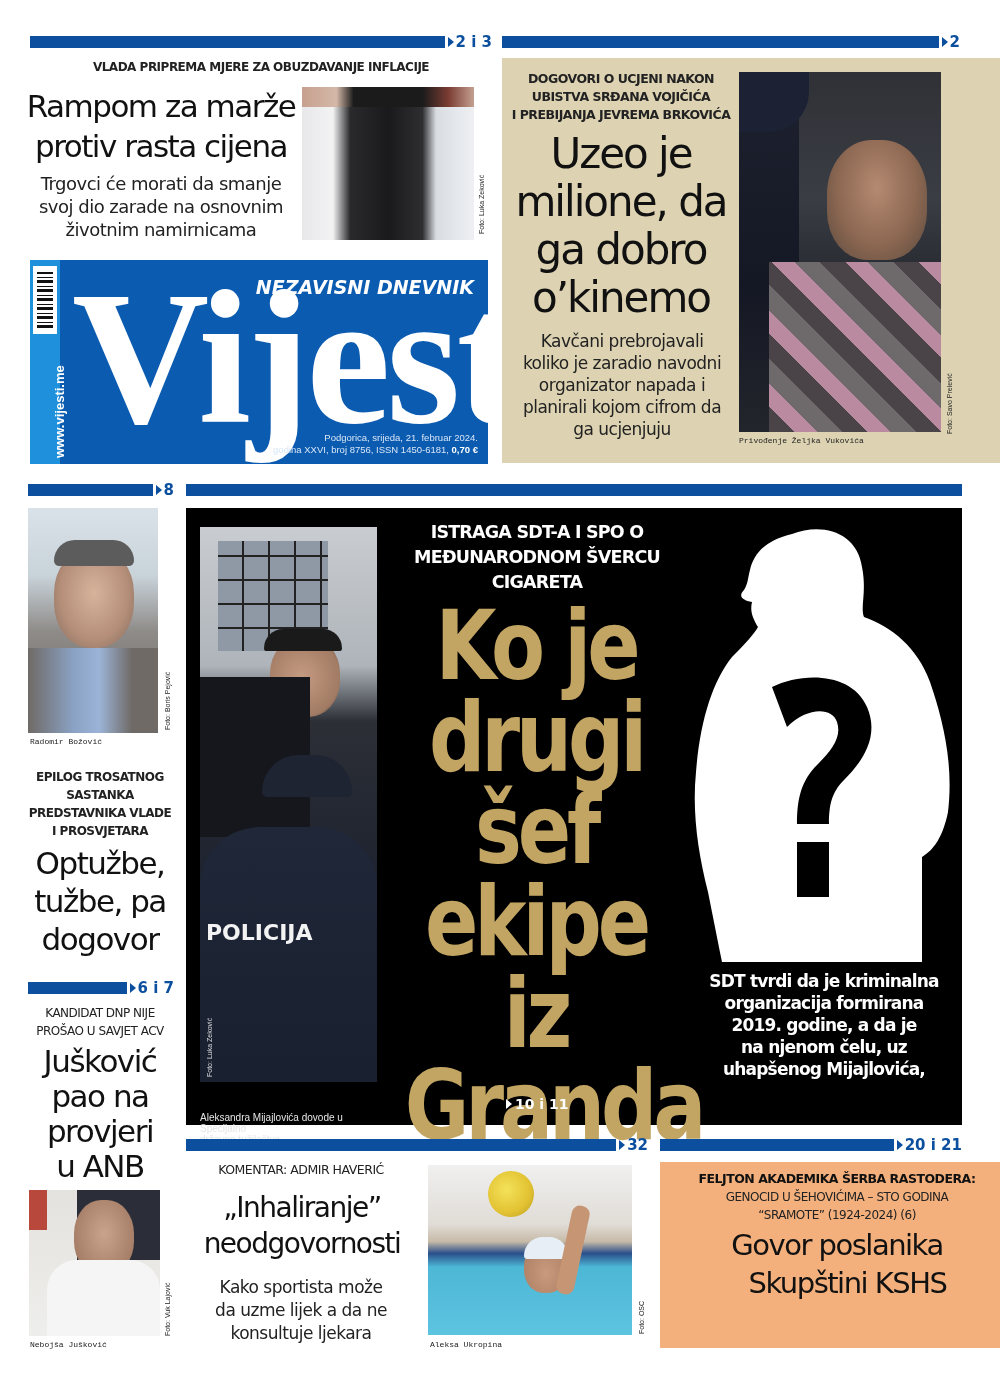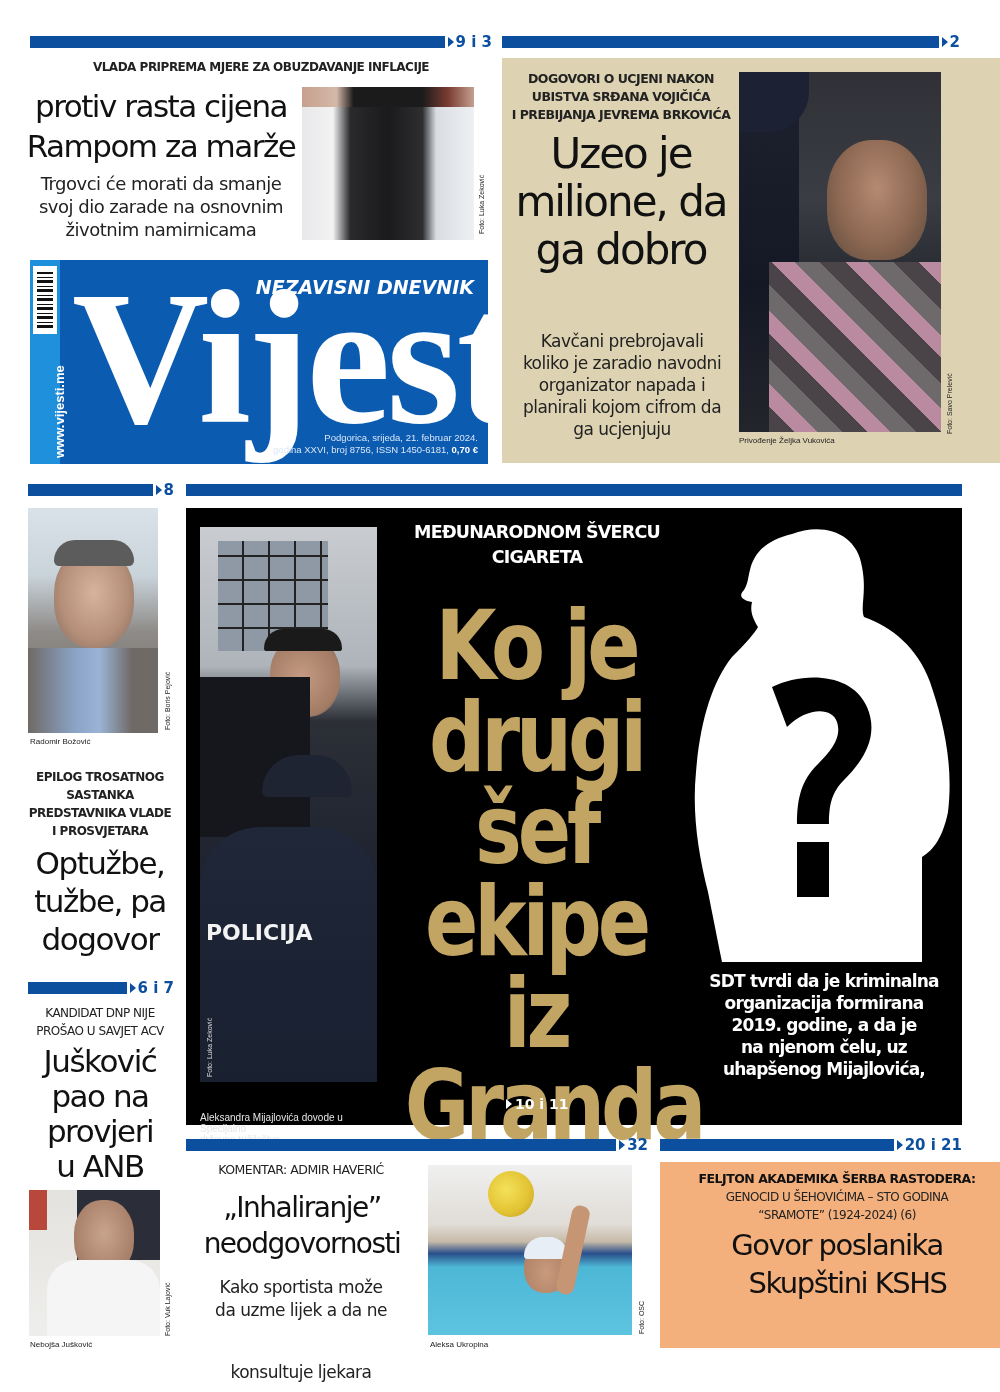--- a/index.html
+++ b/index.html
@@ -9,21 +9,21 @@
 
   
   .sbar { position: absolute; display: flex; align-items: center; height: 14px; }
   .sbar .line { flex: 1; height: 12px; background: #0b4f9e; }
   .sbar .ref { font-family: "DejaVu Sans", sans-serif; font-weight: bold; color: #0b4f9e; font-size: 15px; line-height: 14px; margin-left: 3px; white-space: nowrap; display: flex; align-items: center; }
   .sbar .ref .tri { display: inline-block; width: 0; height: 0; border-top: 5px solid transparent; border-bottom: 5px solid transparent; border-left: 6px solid #0b4f9e; margin-right: 2px; }
 
   .kicker { font-family: "DejaVu Sans", sans-serif; font-weight: bold; text-transform: uppercase; text-align: center; color: #222; letter-spacing: -0.5px; }
   .headline { font-family: "DejaVu Sans", sans-serif; font-weight: bold; text-align: center; color: #111; letter-spacing: -1px; }
   .deck { font-family: "DejaVu Sans", sans-serif; text-align: center; color: #222; letter-spacing: -0.5px; }
-  .caption { font-family: Liberation Sans, sans-serif; font-size: 8px; color: #222; }
+  .caption { font-family: Liberation Mono, monospace; font-size: 8px; color: #222; }
   .credit { position: absolute; font-family: "Liberation Sans", sans-serif; font-size: 7px; color: #222; transform: rotate(-90deg); transform-origin: left top; white-space: nowrap; }
 
   .photo { position: absolute; overflow: hidden; }
 
   
   .masthead { position: absolute; left: 30px; top: 260px; width: 458px; height: 204px; background: #0b5bb0; }
   .mast-strip { position: absolute; left: 0; top: 0; width: 30px; height: 204px; background: #1e90dc; }
   .mast-url { position: absolute; left: 22px; top: 198px; transform: rotate(-90deg); transform-origin: left top; color: #fff; font-weight: bold; font-size: 13px; white-space: nowrap; font-family: "Liberation Sans", sans-serif; }
   .mast-barcode { position: absolute; left: 3px; top: 6px; width: 24px; height: 68px; background: #fff; }
   .mast-title { position: absolute; left: 42px; top: -2px; font-family: "Liberation Serif", serif; font-weight: bold; font-size: 190px; line-height: 200px; color: #fff; letter-spacing: -4px; }
@@ -35,27 +35,27 @@
   .mainbox { position: absolute; left: 186px; top: 508px; width: 776px; height: 617px; background: #000; }
   .gold { color: #c2a562; font-family: "DejaVu Sans", sans-serif; font-weight: bold; text-align: center; letter-spacing: -5px; font-size: 96px; line-height: 96px; transform: scaleX(0.82); transform-origin: center top; }
 </style>
 </head>
 <body>
 
 <div class="sbar" style="left:30px; top:35px; width:462px;">
   <div class="line"></div>
   <div class="ref">
       <span class="tri"></span>
-      <span>9 i 3</span>
+      <span>2 i 3</span>
     </div>
 </div>
 <div class="kicker abs" style="left:30px; top:60px; width:462px; font-size:12px;">VLADA PRIPREMA MJERE ZA OBUZDAVANJE INFLACIJE</div>
 <div class="abs" style="left:22px; top:86px; width:278px;">
+  <div class="headline" style="font-size:31px; line-height:40px; letter-spacing:-1.5px; font-weight:normal;">Rampom za marže</div>
   <div class="headline" style="font-size:31px; line-height:40px; letter-spacing:-1.5px; font-weight:normal;">protiv rasta cijena</div>
-  <div class="headline" style="font-size:31px; line-height:40px; letter-spacing:-1.5px; font-weight:normal;">Rampom za marže</div>
 </div>
 <div class="abs" style="left:22px; top:172px; width:278px;">
   <div class="deck" style="font-size:18px; line-height:23px;">Trgovci će morati da smanje</div>
   <div class="deck" style="font-size:18px; line-height:23px;">svoj dio zarade na osnovnim</div>
   <div class="deck" style="font-size:18px; line-height:23px;">životnim namirnicama</div>
 </div>
 <div class="photo" style="left:302px; top:87px; width:172px; height:153px; background: linear-gradient(90deg, #e8e8ea 0%, #f2f2f3 18%, #2a2a2c 28%, #1a1a1c 50%, #2e2e30 70%, #d9dde2 78%, #eef0f3 100%);">
   <div class="abs" style="left:0; top:0; width:172px; height:20px; background: linear-gradient(90deg, #c7a08f, #d4b8a8 20%, #1b1b1b 30%, #1b1b1b 70%, #7a3c33 85%, #c4a090);"></div>
 </div>
 <div class="credit" style="left:478px; top:234px;">Foto: Luka Zeković</div>
@@ -85,20 +85,21 @@
 <div class="abs" style="left:502px; top:58px; width:512px; height:405px; background:#ddd3b2;">
   <div class="abs" style="left:4px; top:12px; width:230px;">
     <div class="kicker" style="font-size:12.5px; line-height:18px;">DOGOVORI O UCJENI NAKON</div>
     <div class="kicker" style="font-size:12.5px; line-height:18px;">UBISTVA SRĐANA VOJIČIĆA</div>
     <div class="kicker" style="font-size:12.5px; line-height:18px;">I PREBIJANJA JEVREMA BRKOVIĆA</div>
   </div>
   <div class="abs" style="left:0px; top:72px; width:238px;">
     <div class="headline" style="font-size:42px; line-height:48px; font-weight:normal; letter-spacing:-2px;">Uzeo je</div>
     <div class="headline" style="font-size:42px; line-height:48px; font-weight:normal; letter-spacing:-2px;">milione, da</div>
     <div class="headline" style="font-size:42px; line-height:48px; font-weight:normal; letter-spacing:-2px;">ga dobro</div>
+    <div class="headline" style="font-size:42px; line-height:48px; font-weight:normal; letter-spacing:-2px;">o’kinemo</div>
   </div>
   <div class="abs" style="left:2px; top:272px; width:236px;">
     <div class="deck" style="font-size:17px; line-height:22px;">Kavčani prebrojavali</div>
     <div class="deck" style="font-size:17px; line-height:22px;">koliko je zaradio navodni</div>
     <div class="deck" style="font-size:17px; line-height:22px;">organizator napada i</div>
     <div class="deck" style="font-size:17px; line-height:22px;">planirali kojom cifrom da</div>
     <div class="deck" style="font-size:17px; line-height:22px;">ga ucjenjuju</div>
   </div>
   <div class="photo" style="left:237px; top:14px; width:202px; height:360px; background: linear-gradient(180deg, #2f3137 0%, #3b3d44 35%, #2a2c33 55%, #33343a 100%);">
     <div class="abs" style="left:0; top:0; width:60px; height:360px; background: linear-gradient(180deg, #1e2230, #141824 60%, #23252c);"></div>
@@ -176,20 +177,21 @@
     <div class="abs" style="left:0px; top:300px; width:177px; height:255px; background: linear-gradient(180deg, #1f2738 0%, #192030 100%); border-radius: 60px 60px 0 0;"></div>
     <div class="abs" style="left:6px; top:393px; font-family: 'DejaVu Sans', sans-serif; font-weight: bold; font-size: 22px; color:#f3f3f3; letter-spacing:0px;">POLICIJA</div>
     <div class="credit" style="left:6px; top:550px; color:#ddd;">Foto: Luka Zeković</div>
   </div>
   <div class="abs" style="left:14px; top:580px; width:180px; color:#e6e6e6; font-size:10px; line-height:11px; font-family: 'Liberation Sans', sans-serif; margin-top: 24px;">
     <div>Aleksandra Mijajlovića dovode u Specijalno</div>
     <div>državno tužilaštvo</div>
   </div>
 
   <div class="abs" style="left:196px; top:12px; width:310px;">
+    <div class="kicker" style="color:#fff; font-size:17.5px; line-height:25px; letter-spacing:-0.8px;">ISTRAGA SDT-A I SPO O</div>
     <div class="kicker" style="color:#fff; font-size:17.5px; line-height:25px; letter-spacing:-0.8px;">MEĐUNARODNOM ŠVERCU</div>
     <div class="kicker" style="color:#fff; font-size:17.5px; line-height:25px; letter-spacing:-0.8px;">CIGARETA</div>
   </div>
   <div class="abs" style="left:190px; top:92px; width:320px;">
     <div class="gold" style="line-height:92px;">Ko je</div>
     <div class="gold" style="line-height:92px;">drugi</div>
     <div class="gold" style="line-height:92px;">šef</div>
     <div class="gold" style="line-height:92px;">ekipe iz</div>
     <div class="gold" style="line-height:92px;">Granda</div>
   </div>
@@ -221,21 +223,21 @@
     </div>
 </div>
 <div class="kicker abs" style="left:186px; top:1162px; width:230px; font-size:12.5px; font-weight:normal;">KOMENTAR: ADMIR HAVERIĆ</div>
 <div class="abs" style="left:184px; top:1190px; width:236px;">
   <div class="headline" style="font-size:28px; line-height:36px; font-weight:normal; letter-spacing:-1.5px;">„Inhaliranje”</div>
   <div class="headline" style="font-size:28px; line-height:36px; font-weight:normal; letter-spacing:-1.5px;">neodgovornosti</div>
 </div>
 <div class="abs" style="left:186px; top:1276px; width:230px;">
   <div class="deck" style="font-size:17px; line-height:23px;">Kako sportista može</div>
   <div class="deck" style="font-size:17px; line-height:23px;">da uzme lijek a da ne</div>
-  <div class="deck" style="font-size:17px; line-height:23px;margin-top:39px;">konsultuje ljekara</div>
+  <div class="deck" style="font-size:17px; line-height:23px;">konsultuje ljekara</div>
 </div>
 <div class="photo" style="left:428px; top:1165px; width:204px; height:170px; background: linear-gradient(180deg, #f0f0f0 0%, #e0dcd6 35%, #c7bba8 45%, #2a4f8a 52%, #4db7d6 60%, #5dc4e0 100%);">
   <div class="abs" style="left:60px; top:6px; width:46px; height:46px; border-radius:50%; background: radial-gradient(circle at 40% 40%, #f4e25a 0%, #e2c232 60%, #b59a22 100%);"></div>
   <div class="abs" style="left:96px; top:78px; width:44px; height:50px; background: radial-gradient(ellipse at 50% 60%, #c99a7c 0%, #a87a60 100%); border-radius:45%;"></div>
   <div class="abs" style="left:96px; top:72px; width:44px; height:22px; background:#e8eef6; border-radius: 22px 22px 4px 4px;"></div>
   <div class="abs" style="left:136px; top:40px; width:18px; height:90px; background:#c59574; border-radius:8px; transform: rotate(12deg);"></div>
 </div>
 <div class="caption abs" style="left:430px; top:1340px;">Aleksa Ukropina</div>
 <div class="credit" style="left:638px; top:1334px;">Foto: OSC</div>
 

